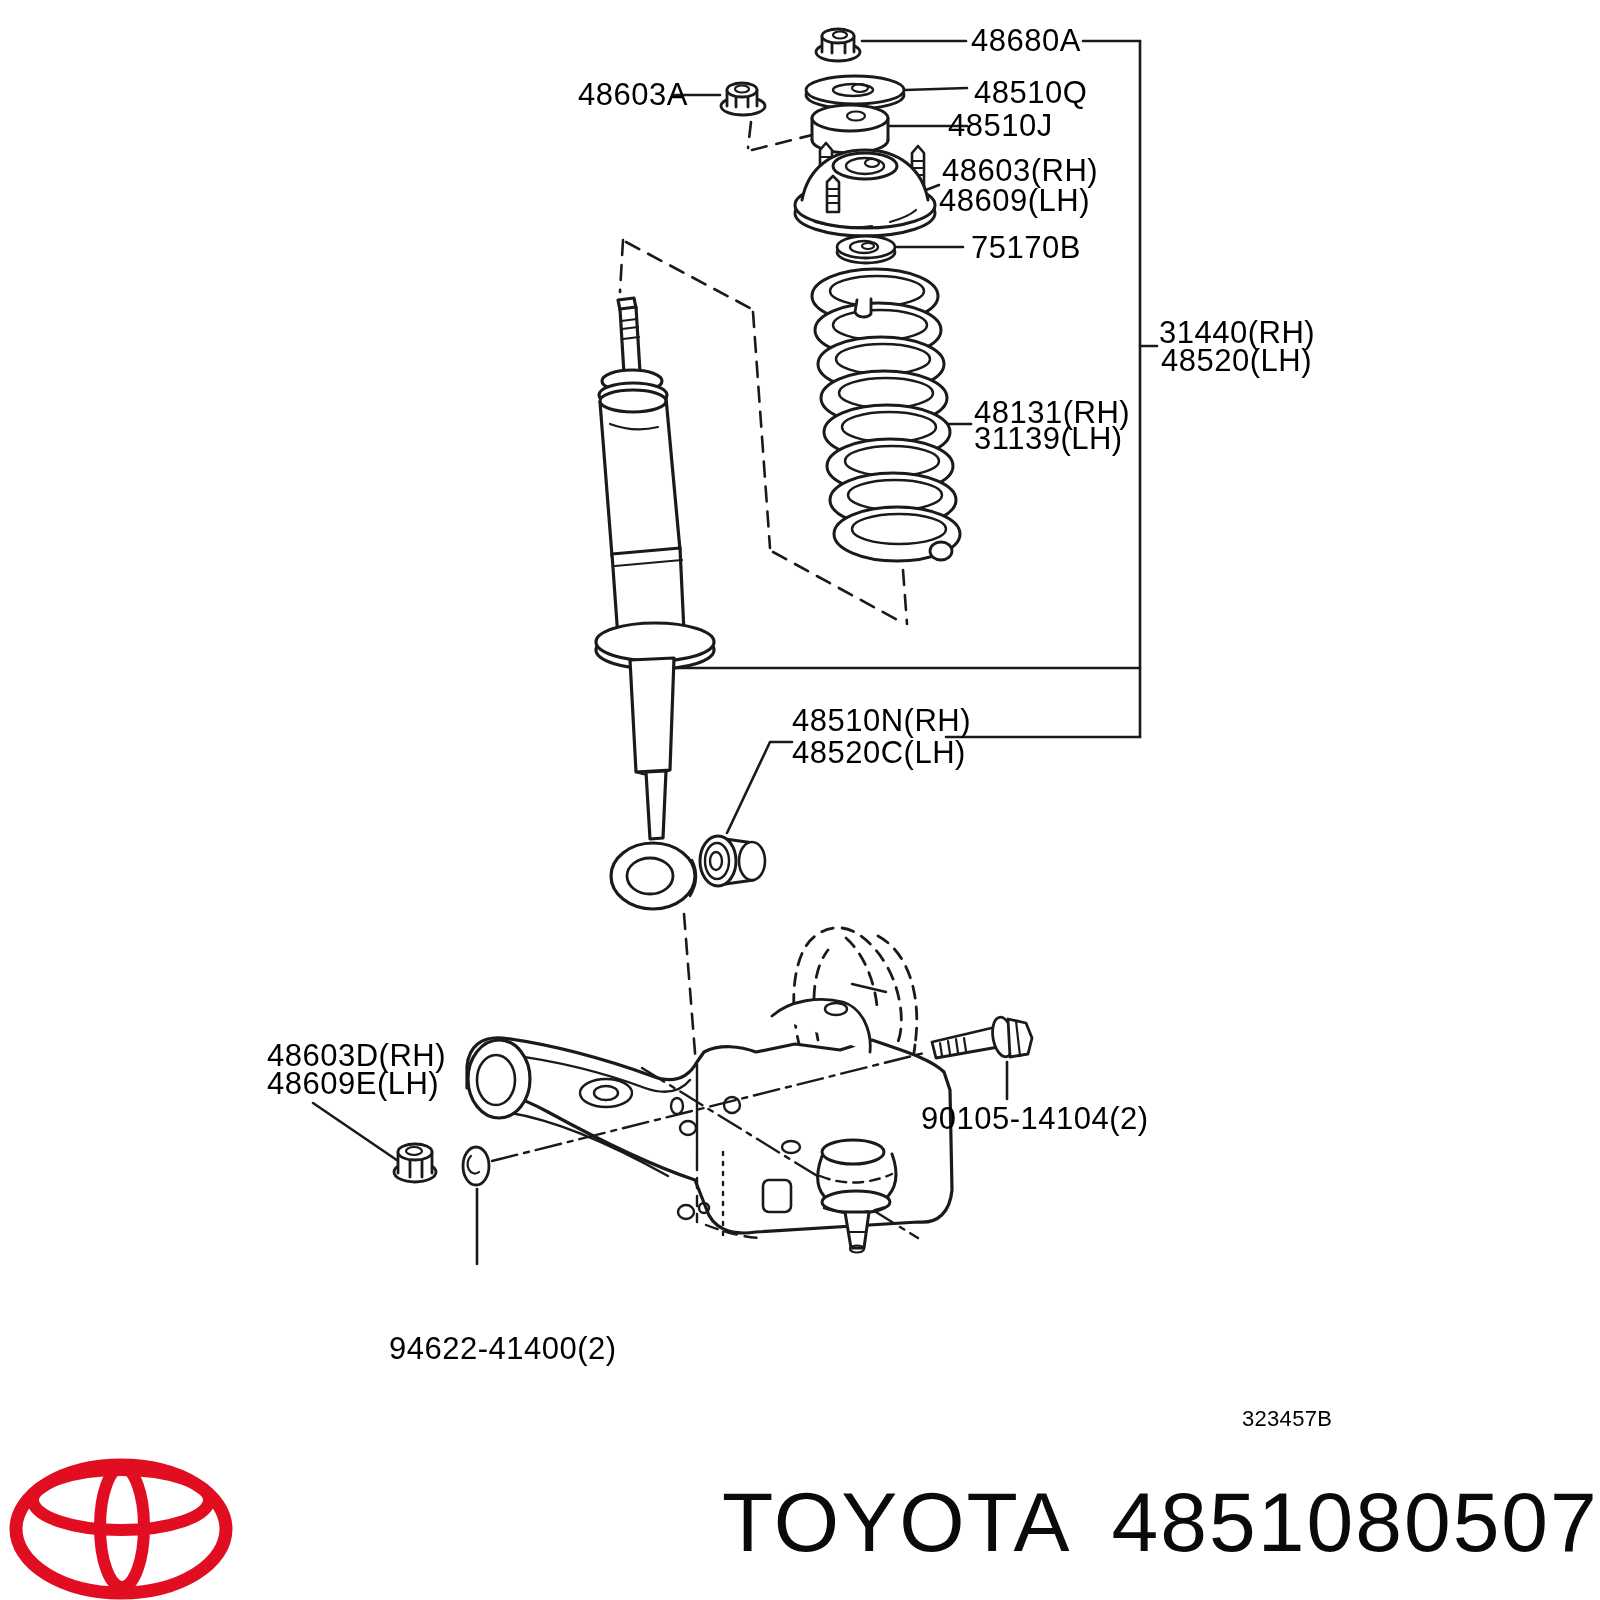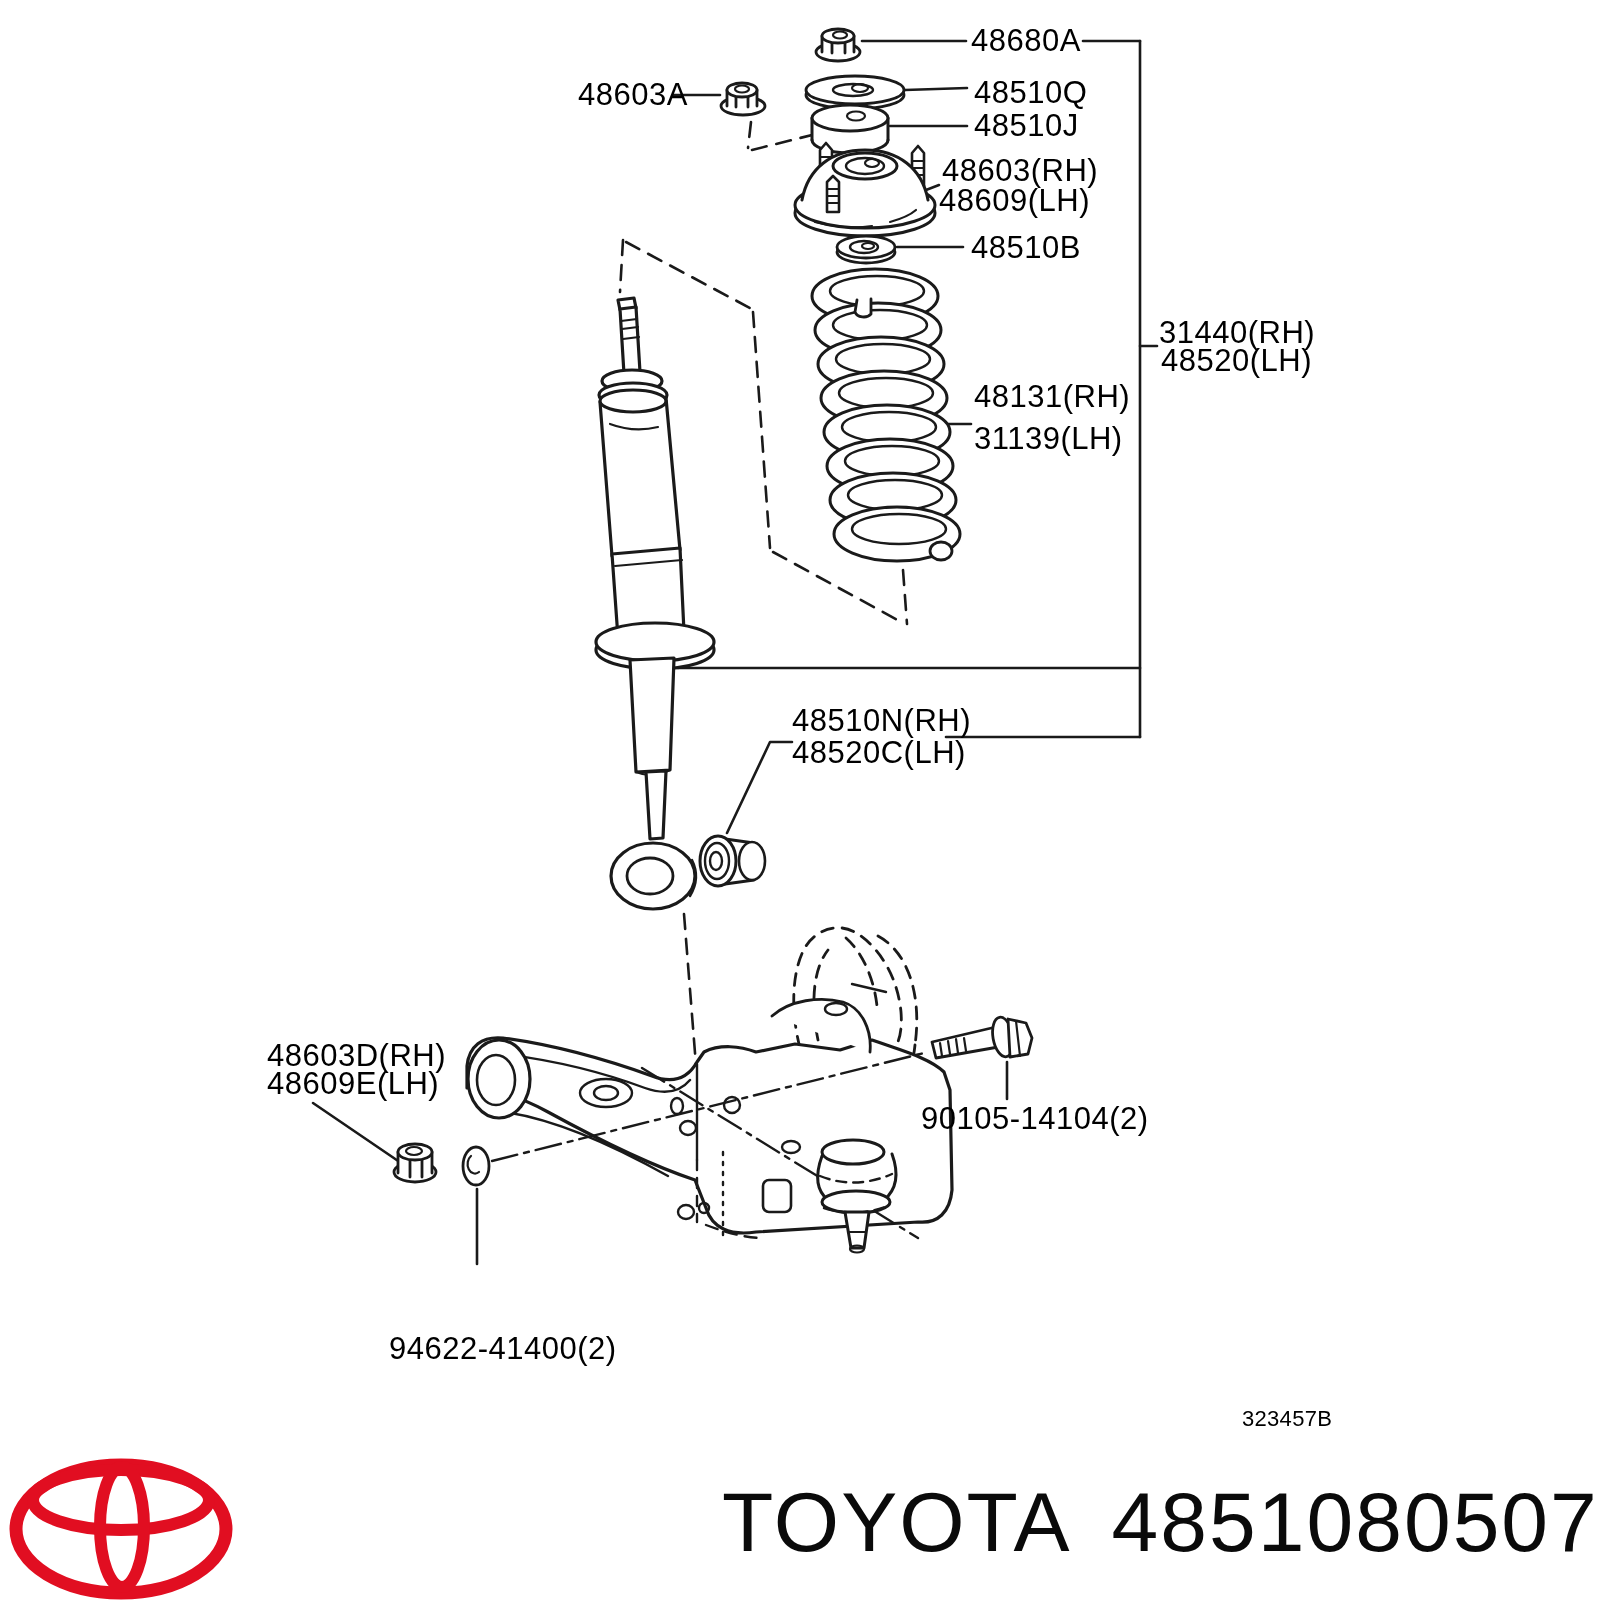--- a/index.html
+++ b/index.html
@@ -241,27 +241,27 @@
         <ellipse cx="121" cy="1529" rx="105" ry="64" stroke-width="13"></ellipse>
         <ellipse cx="121" cy="1500" rx="88" ry="30" stroke-width="12"></ellipse>
         <ellipse cx="122" cy="1527" rx="22" ry="60" stroke-width="12"></ellipse>
       </g>
     </g>
   </svg>
 
   <div class="lbl" style="left:971px;top:24px">48680A</div>
   <div class="lbl" style="left:578px;top:78px">48603A</div>
   <div class="lbl" style="left:974px;top:76px">48510Q</div>
-  <div class="lbl" style="left:974px;top:109px">48510J</div>
+  <div class="lbl" style="left:948px;top:109px">48510J</div>
   <div class="lbl" style="left:942px;top:154px">48603(RH)</div>
   <div class="lbl" style="left:939px;top:184px">48609(LH)</div>
-  <div class="lbl" style="left:971px;top:231px">48510B</div>
+  <div class="lbl" style="left:971px;top:231px">75170B</div>
   <div class="lbl" style="left:1159px;top:316px">31440(RH)</div>
   <div class="lbl" style="left:1161px;top:344px">48520(LH)</div>
-  <div class="lbl" style="left:974px;top:380px">48131(RH)</div>
+  <div class="lbl" style="left:974px;top:396px">48131(RH)</div>
   <div class="lbl" style="left:974px;top:422px">31139(LH)</div>
   <div class="lbl" style="left:792px;top:704px">48510N(RH)</div>
   <div class="lbl" style="left:792px;top:736px">48520C(LH)</div>
   <div class="lbl" style="left:267px;top:1039px">48603D(RH)</div>
   <div class="lbl" style="left:267px;top:1067px">48609E(LH)</div>
   <div class="lbl" style="left:389px;top:1332px">94622-41400(2)</div>
   <div class="lbl" style="left:921px;top:1102px">90105-14104(2)</div>
   <div class="lbl small" style="left:1242px;top:1407px">323457B</div>
 
   <div class="footer">

